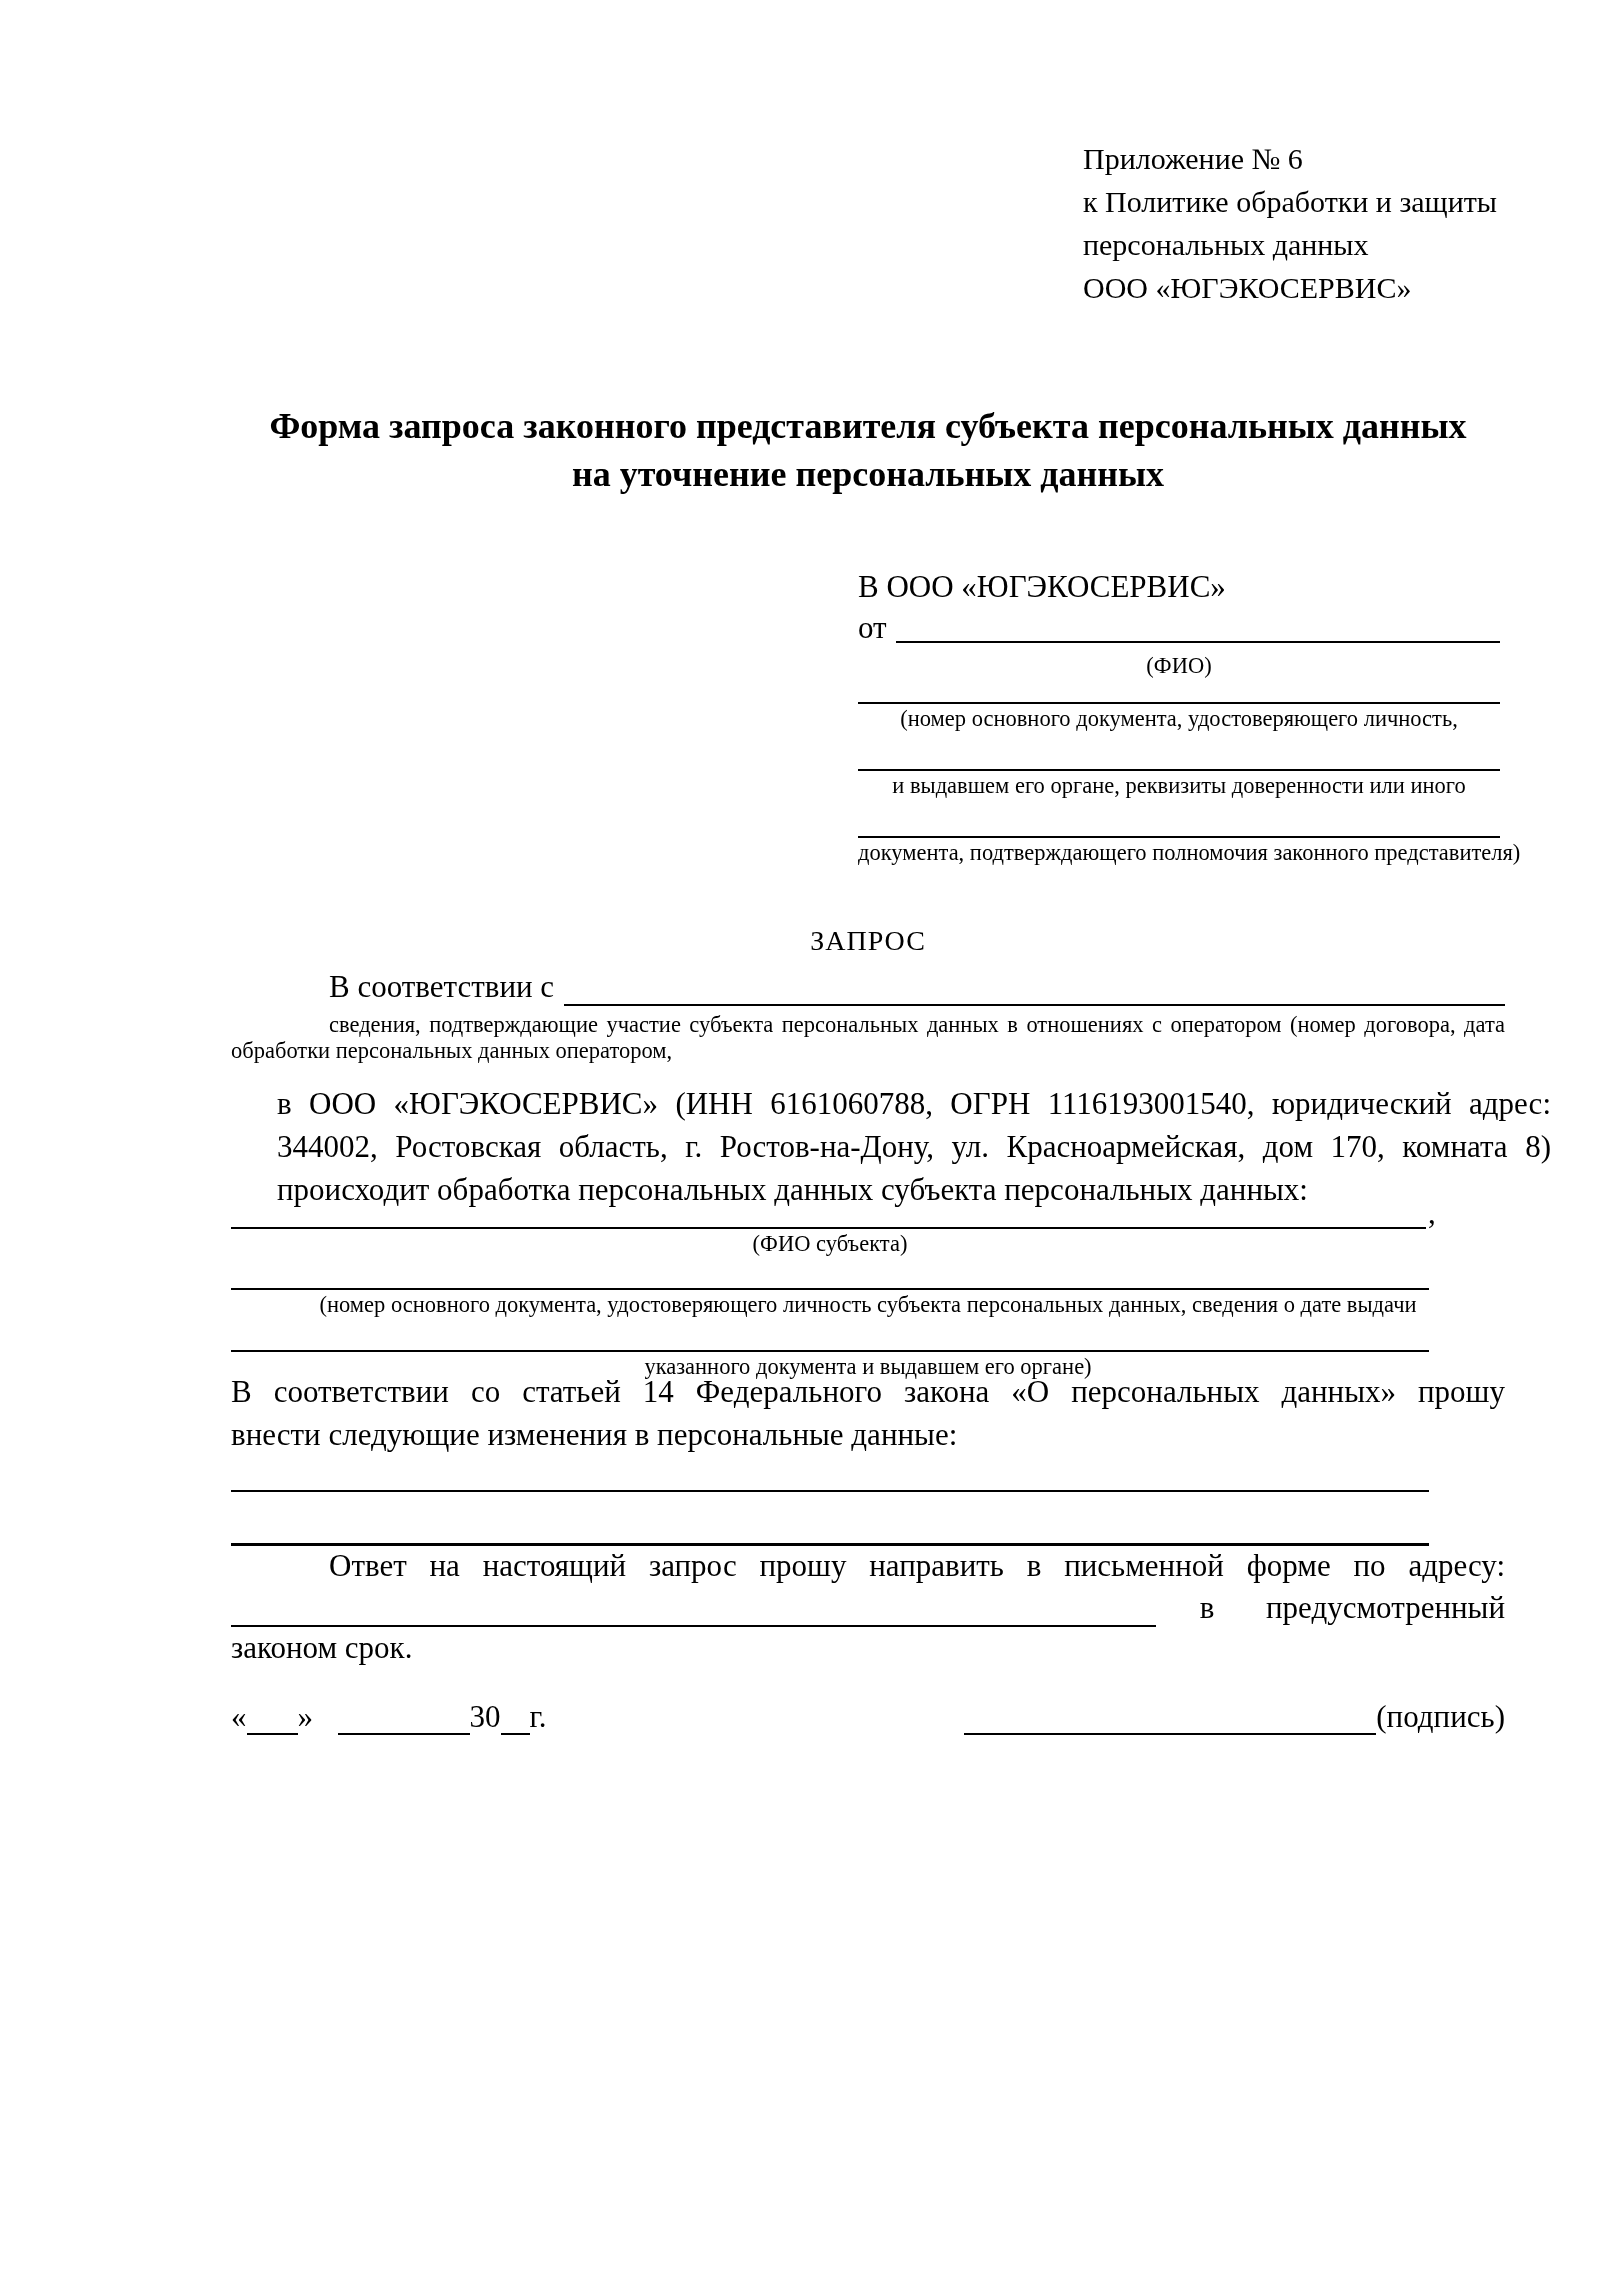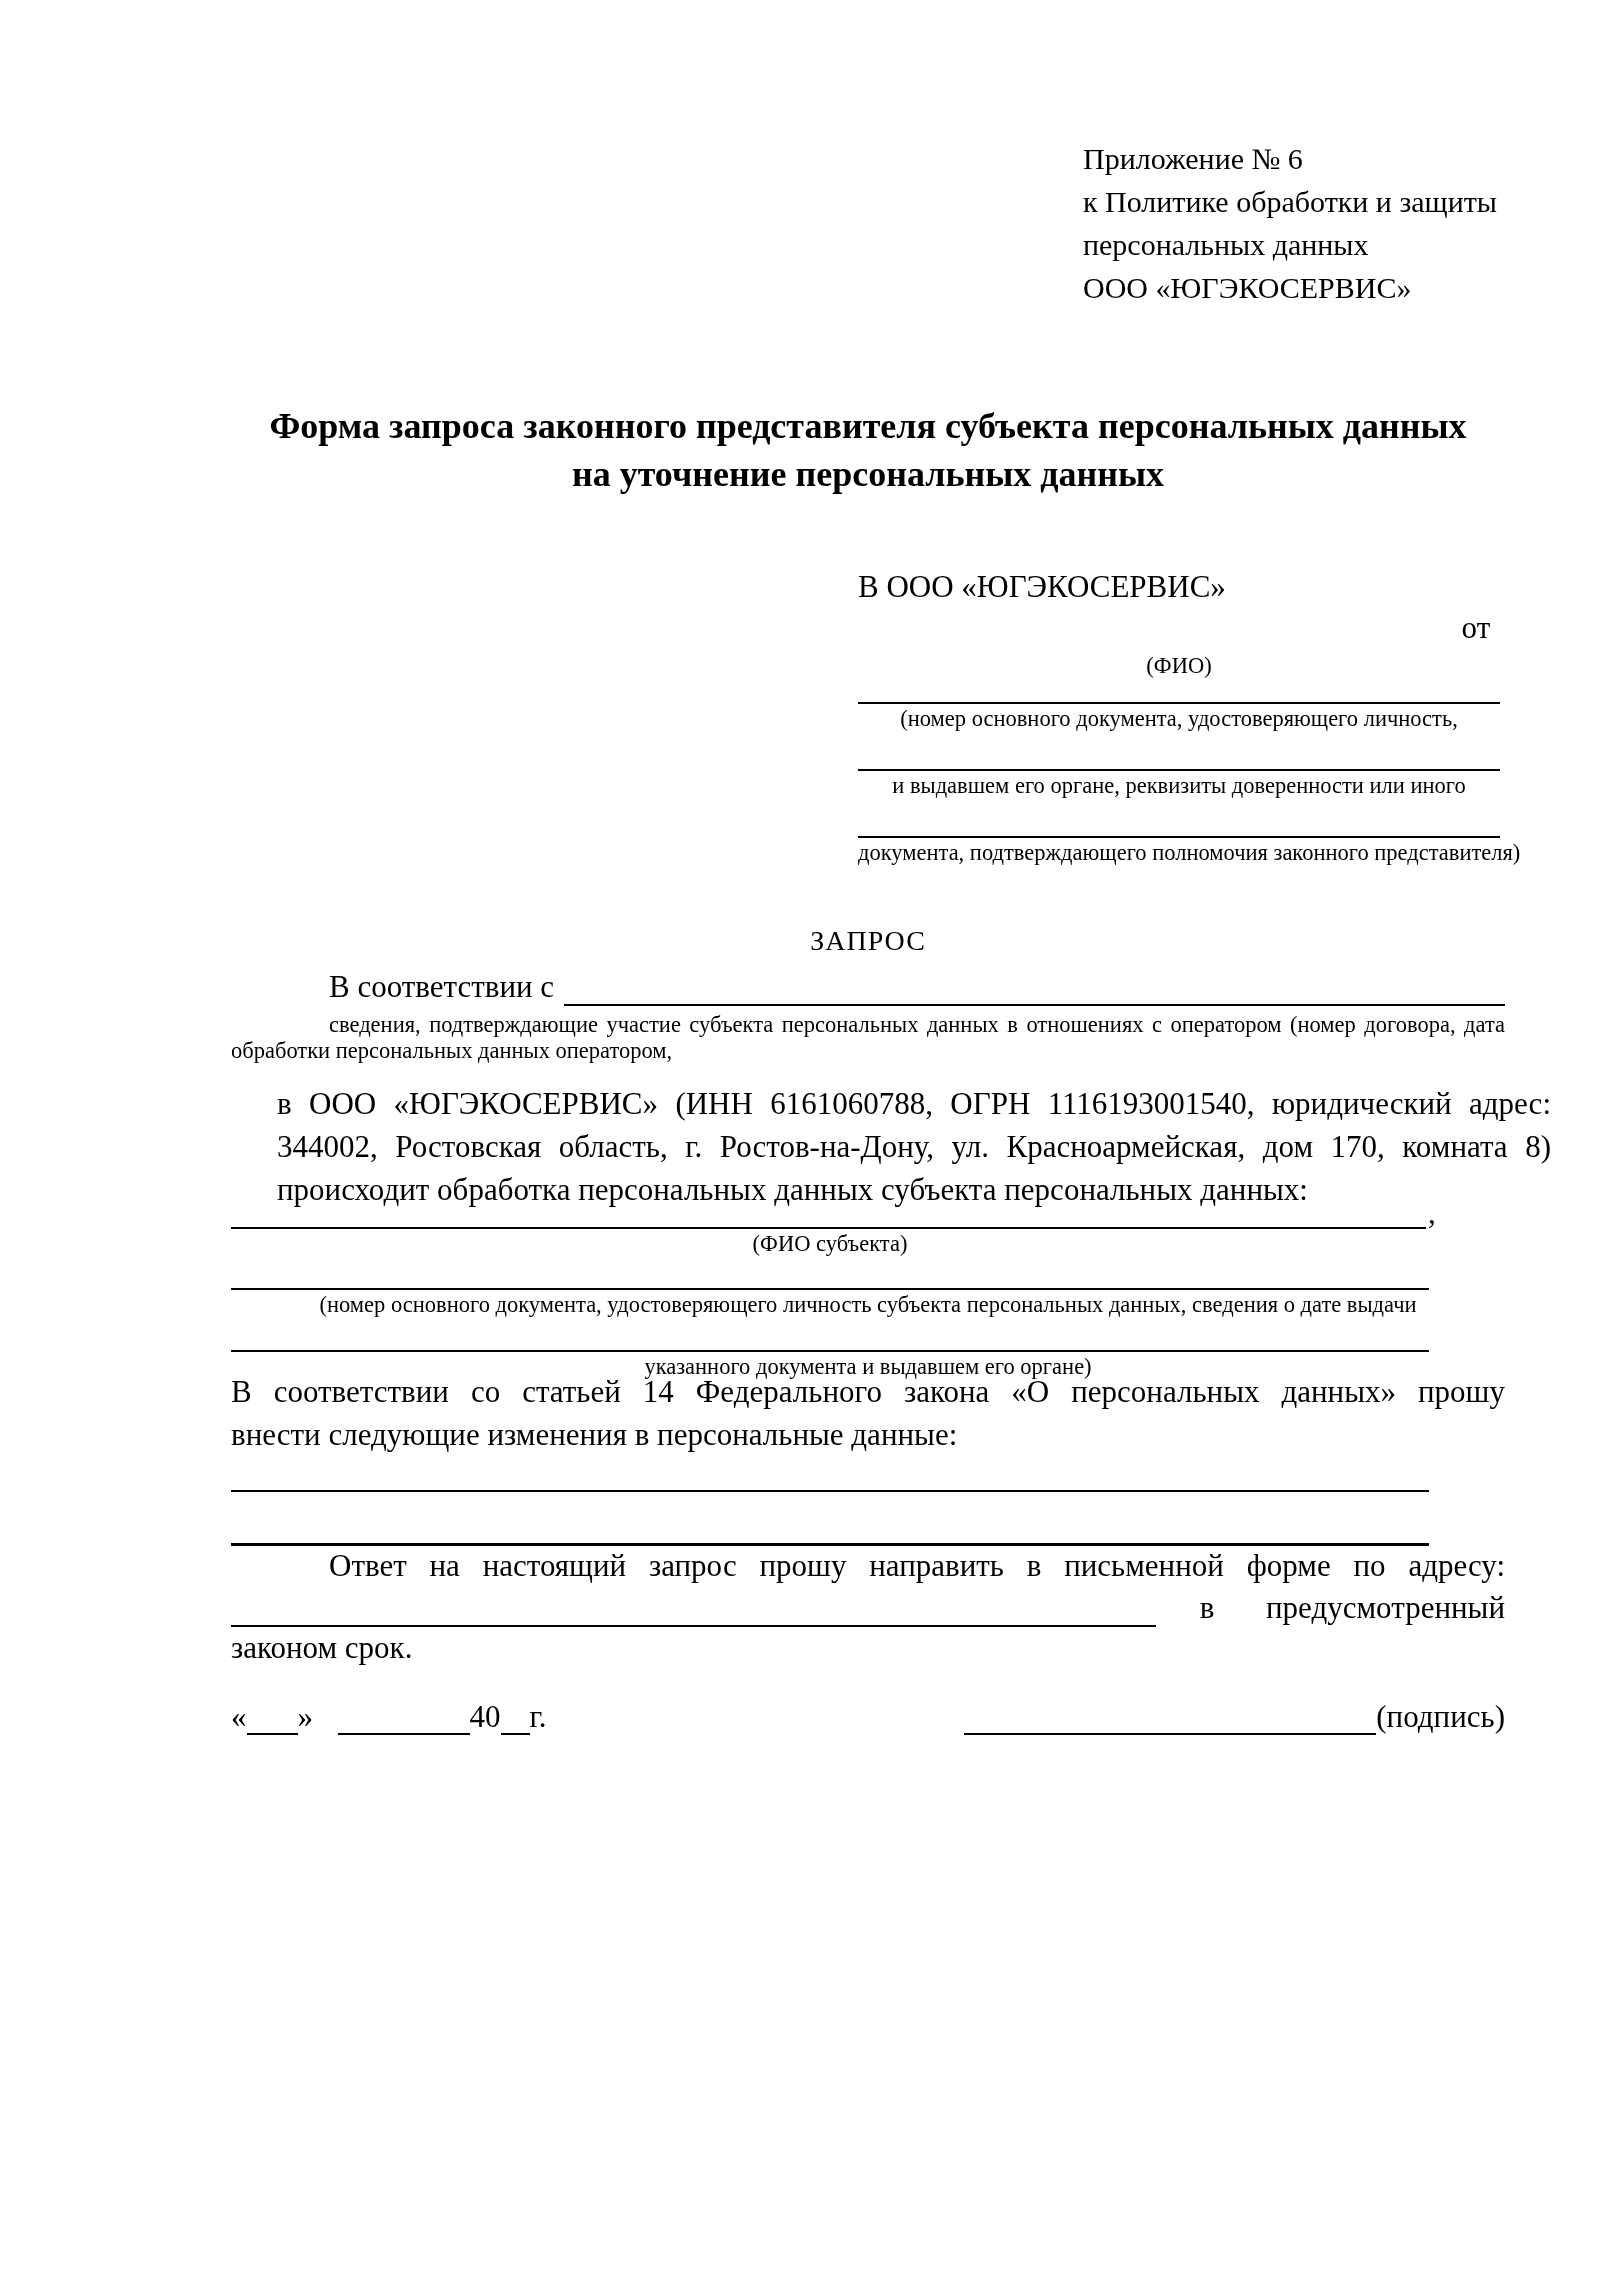--- a/index.html
+++ b/index.html
@@ -19,21 +19,21 @@
   
   .header-note { left: 1083px; top: 137px; width: 431px; line-height: 43px; font-size: 30px; }
 
   
   .doc-title { left: 231px; top: 390px; width: 1274px; text-align: center;
                font-weight: bold; font-size: 36px; line-height: 48px; margin-top: 12px; }
 
   
   .addressee { left: 858px; top: 517px; width: 642px; margin-top: 48px; }
   .addr-to { line-height: 43px; white-space: nowrap; }
-  .from-row { display: flex; align-items: flex-end; height: 43px; flex-direction: column; }
+  .from-row { display: flex; align-items: flex-start; height: 43px; }
   .from-label { white-space: nowrap; padding-right: 9.8px; line-height: 39px; }
   .uline { flex: 1 1 auto; border-bottom: 2.9px solid #000; height: 35px; }
   .cap { font-size: 22.5px; line-height: 29px; text-align: center; }
   .nowrap { white-space: nowrap; }
   .field .blank { height: 38px; border-bottom: 2.9px solid #000; }
   .field.first .blank { height: 23.5px; }
 
   
   .s-heading { left: 231px; top: 919px; width: 1274px; text-align: center;
                font-size: 28px; line-height: 43px; letter-spacing: 1px; }
@@ -162,21 +162,21 @@
     </div>
     <div>законом срок.</div>
   </div>
 
   <div class="abs s-date">
     <div class="date-left">
       <span>«</span>
         <span class="dblank w52"></span>
         <span>»</span>
         <span class="dblank w135"></span>
-        <span>40</span>
+        <span>30</span>
         <span class="dblank w30"></span>
         <span>г.</span>
     </div>
     <div class="sig-right">
       <span class="dblank w420"></span>
         <span>(подпись)</span>
     </div>
   </div>
 
 </div>

